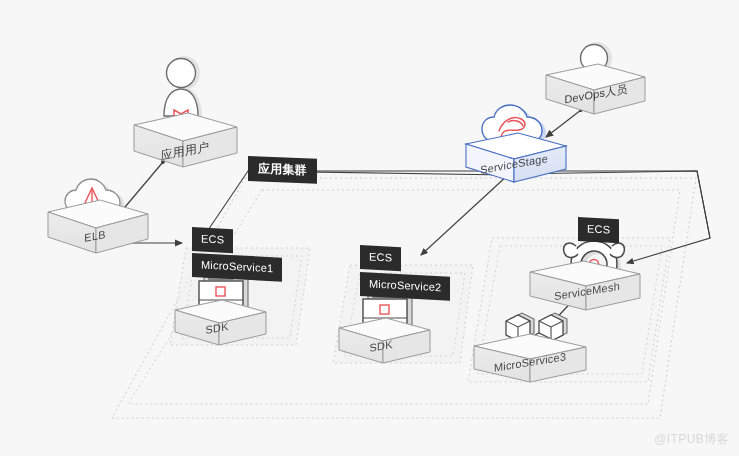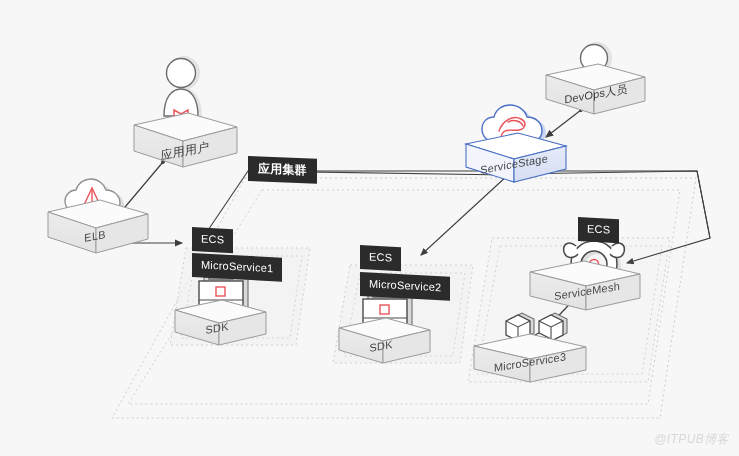--- a/index.html
+++ b/index.html
@@ -60,21 +60,20 @@
     color: #44484d;
   }
   #watermark {
     position: absolute;
     right: 10px;
     bottom: 8px;
     font-size: 12px;
     color: #d8d8d8;
     letter-spacing: 0.4px;
     white-space: nowrap;
-    font-style: italic;
   }
 </style>
 </head>
 <body>
 
 <div id="canvas">
 
   <svg id="diagram-svg" viewBox="0 0 739 456" xmlns="http://www.w3.org/2000/svg">
     <defs>
       <marker id="arrowhead" markerWidth="7" markerHeight="7" refX="6" refY="3" orient="auto" markerUnits="strokeWidth">

